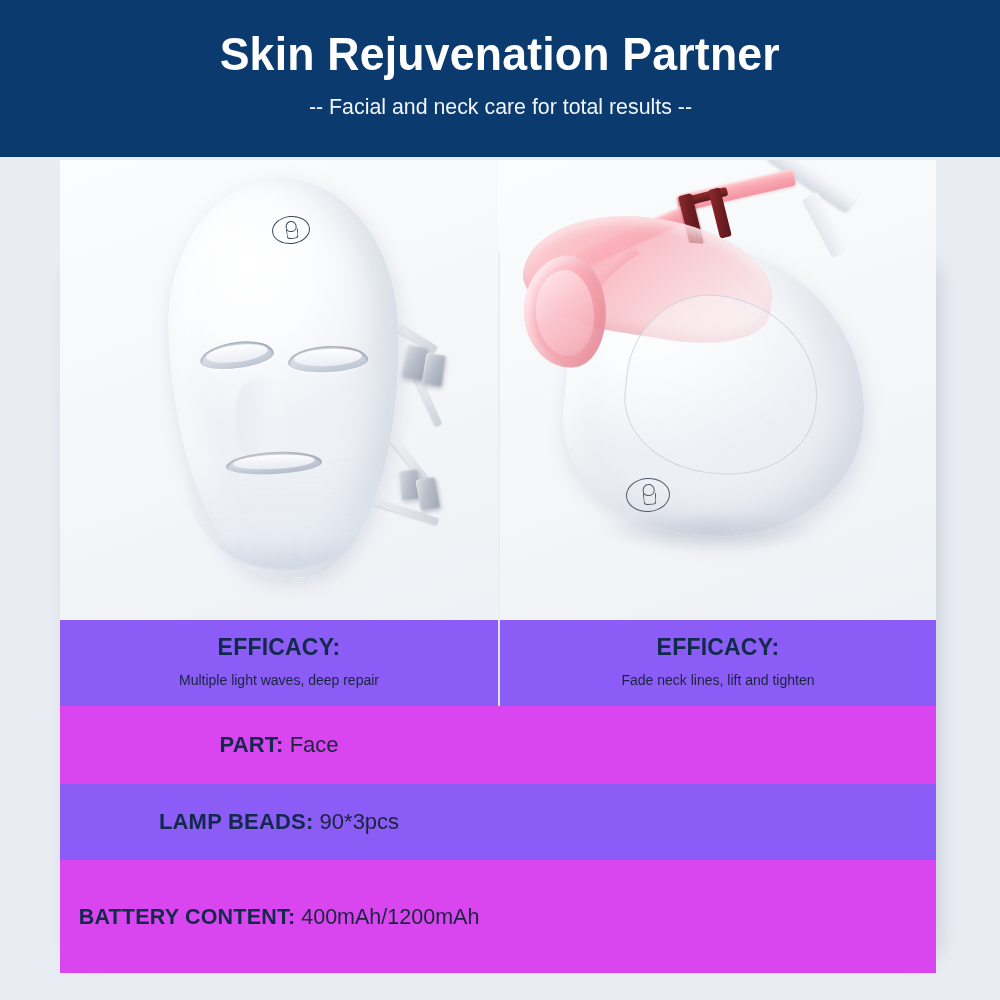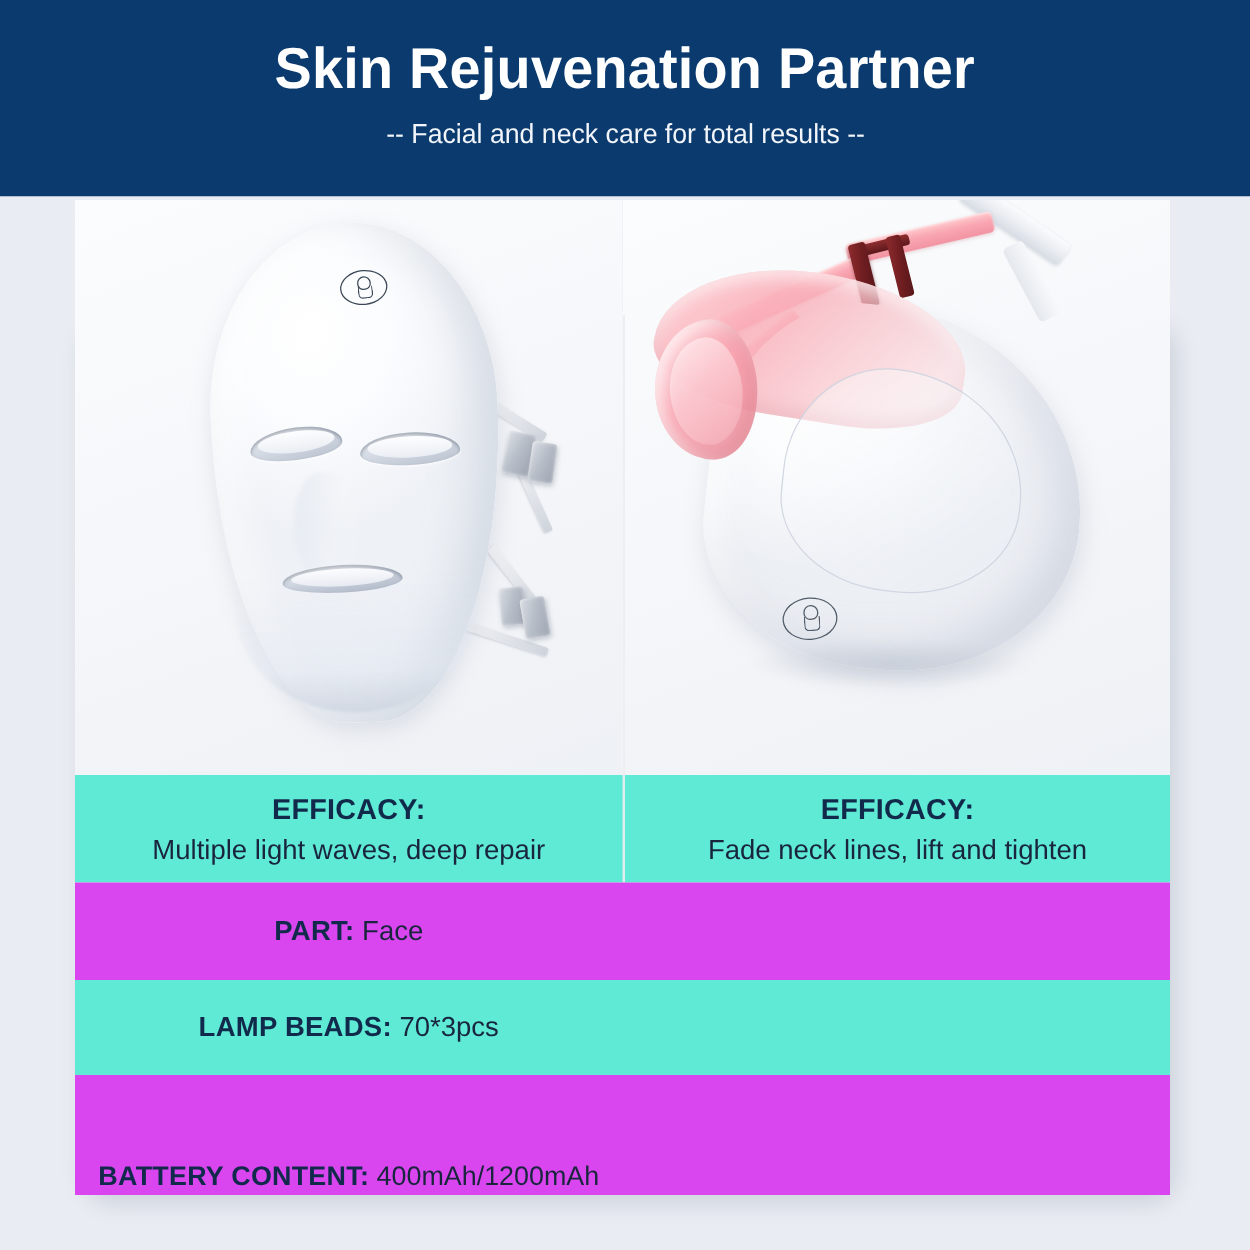--- a/index.html
+++ b/index.html
@@ -105,47 +105,47 @@
     top: 620px;
     width: 876px;
     height: 336px;
   }
   .spec-row {
     position: absolute;
     left: 0;
     width: 876px;
     display: flex;
   }
-  .spec-row.tint { background: #5eead4; }
+  .spec-row.tint { background: #8b5cf6; }
   .spec-row.plain { background: #d946ef; }
   .spec-cell {
     width: 438px;
     box-sizing: border-box;
     display: flex;
     flex-direction: column;
     align-items: center;
     justify-content: center;
     text-align: center;
     padding: 0 10px;
   }
   .spec-cell + .spec-cell { border-left: 2px solid rgba(236,238,241,0.9); }
   .row-efficacy { top: 0;   height: 86px; }
   .row-part     { top: 86px;  height: 78px; }
   .row-lamp     { top: 164px; height: 76px; }
-  .row-battery  { top: 240px; height: 96px; align-items: flex-end; }
+  .row-battery  { top: 240px; height: 113px; }
 
   .efficacy-title {
     font-size: 23px;
     font-weight: bold;
     color: #11294a;
     line-height: 30px;
     letter-spacing: 0.2px;
   }
   .efficacy-desc {
-    font-size: 22px;
+    font-size: 14px;
     font-weight: normal;
     color: #18253c;
     line-height: 30px;
     margin-top: 3px;
   }
   .spec-line {
     font-size: 22px;
     color: #18253c;
     line-height: 30px;
     white-space: nowrap;
@@ -534,21 +534,21 @@
           <span class="lbl">PART:</span>
           <span class="val">Face</span>
         </div>
       </div>
     </div>
 
     <div class="spec-row tint row-lamp">
       <div class="spec-cell">
         <div class="spec-line">
           <span class="lbl">LAMP BEADS:</span>
-          <span class="val">70*3pcs</span>
+          <span class="val">90*3pcs</span>
         </div>
       </div>
     </div>
 
     <div class="spec-row plain row-battery">
       <div class="spec-cell">
         <div class="spec-line">
           <span class="lbl">BATTERY CONTENT:</span>
           <span class="val">400mAh/1200mAh</span>
         </div>

